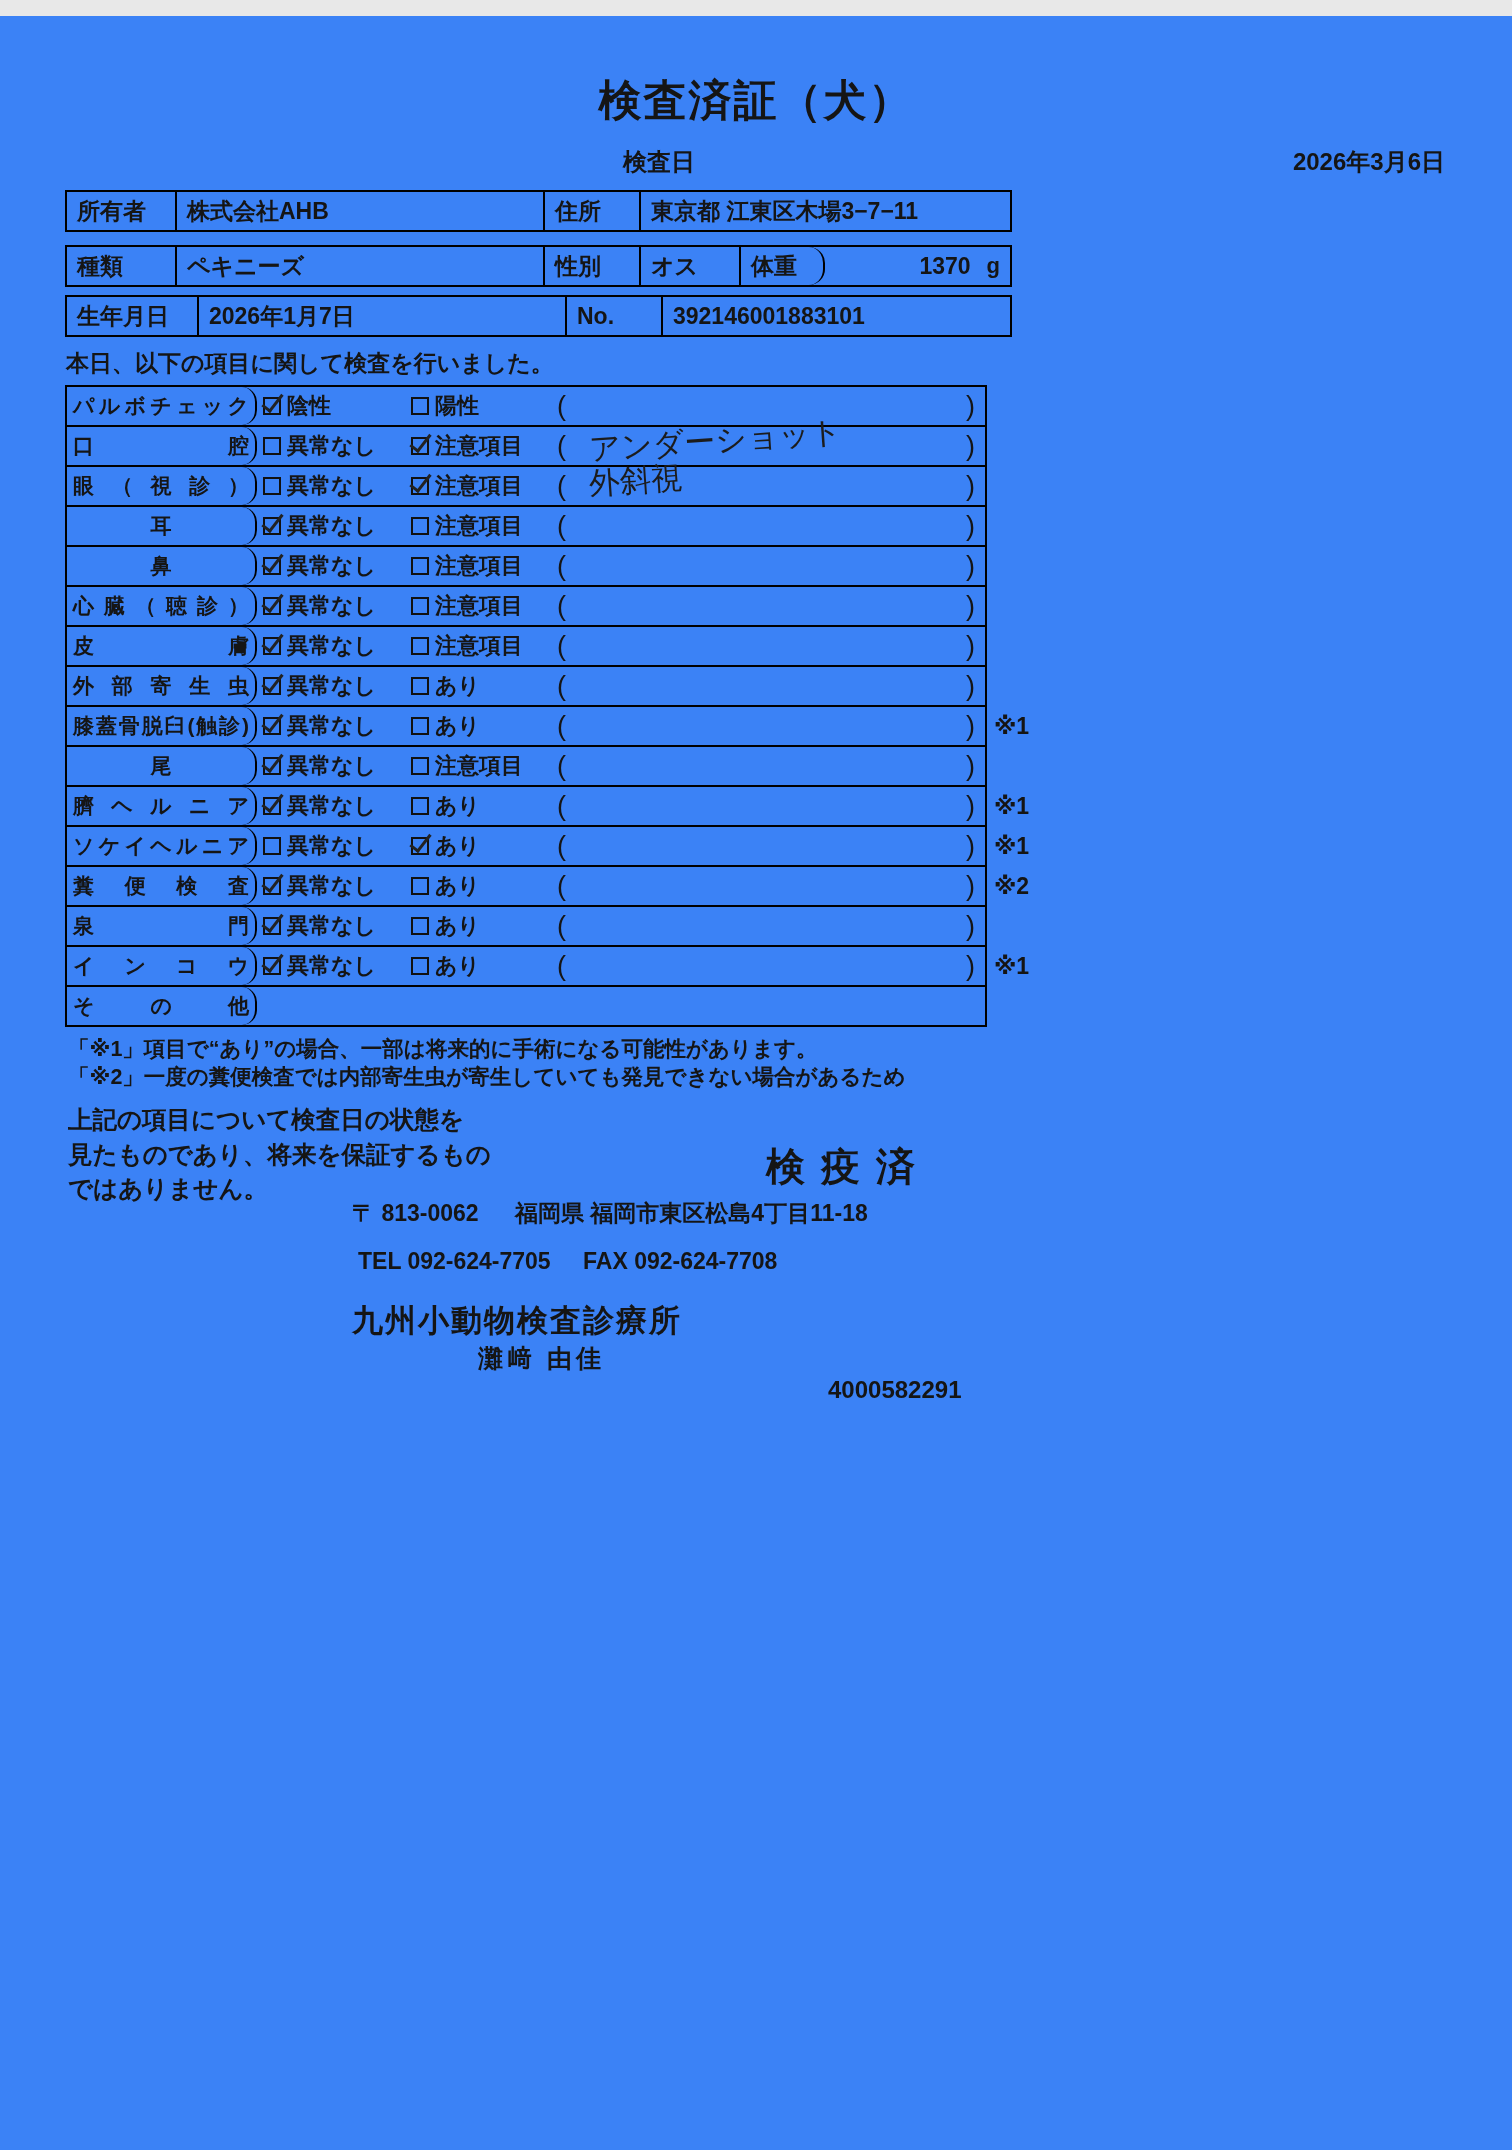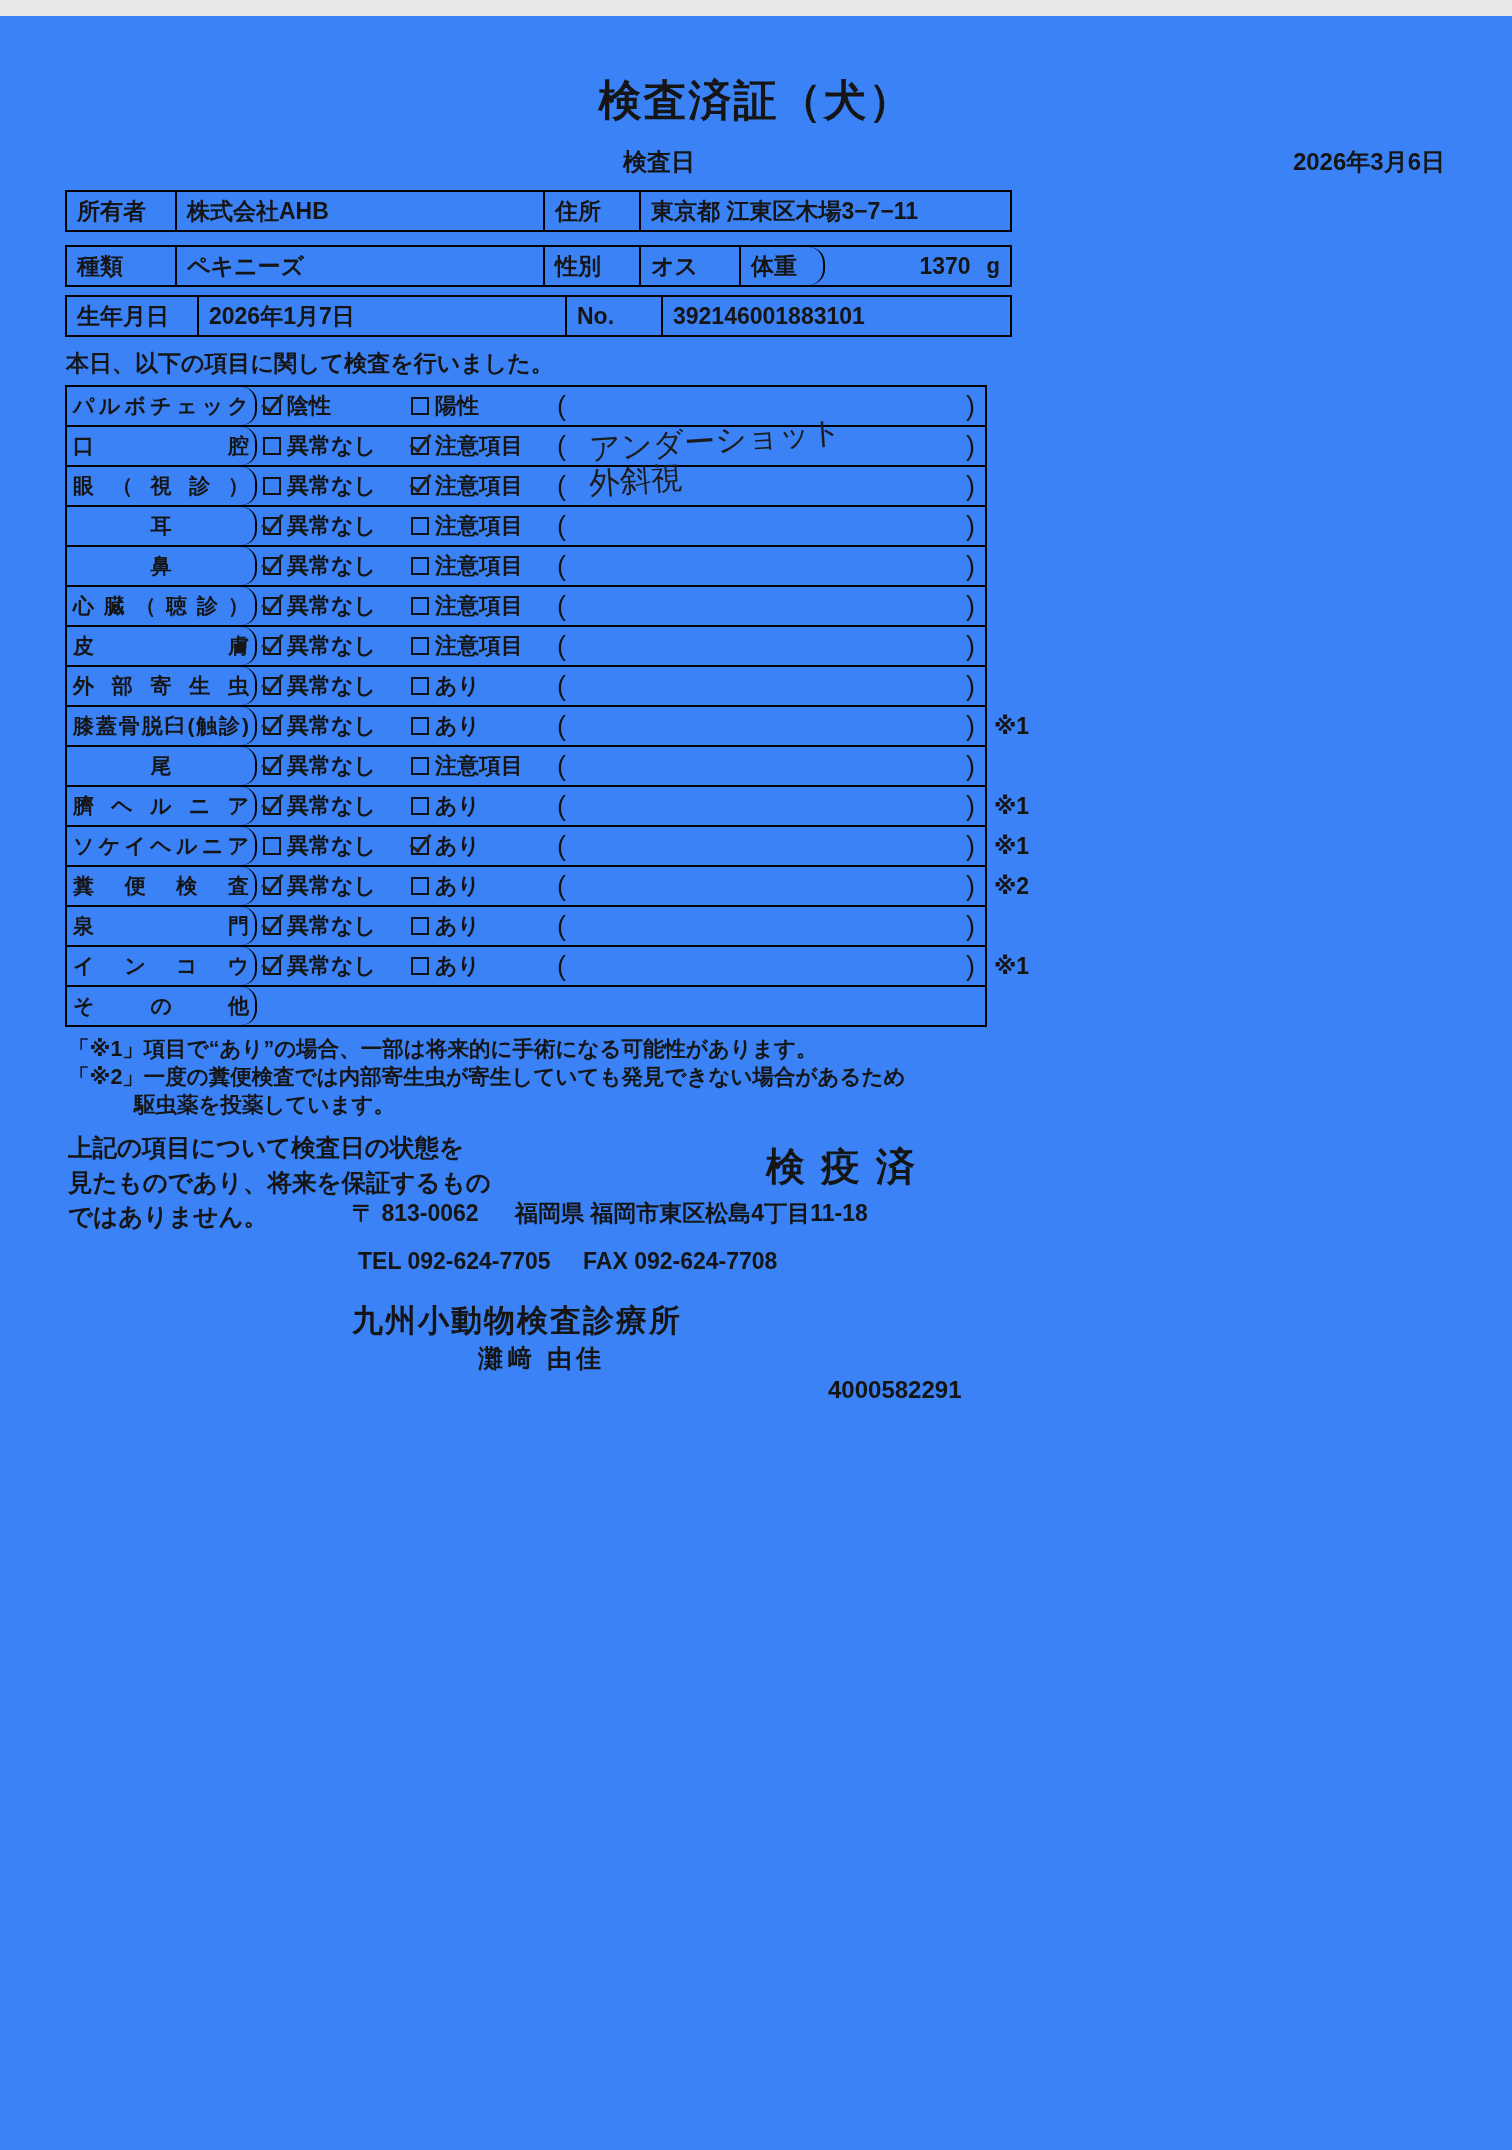--- a/index.html
+++ b/index.html
@@ -518,21 +518,20 @@
   <div class="crow">
     <div class="clabel">その他</div>
     <div class="cbody"></div>
     <span class="mark"></span>
   </div>
 </div>
 
   <div class="footnotes">
     <div>「※1」項目で“あり”の場合、一部は将来的に手術になる可能性があります。</div>
     <div>「※2」一度の糞便検査では内部寄生虫が寄生していても発見できない場合があるため</div>
-    <div class="indent">駆虫薬を投薬しています。</div>
   </div>
 
   <div class="disclaimer">
     <div>上記の項目について検査日の状態を</div>
     <div>見たものであり、将来を保証するもの</div>
     <div>ではありません。</div>
   </div>
 
   <div class="stamp">検疫済</div>
 

